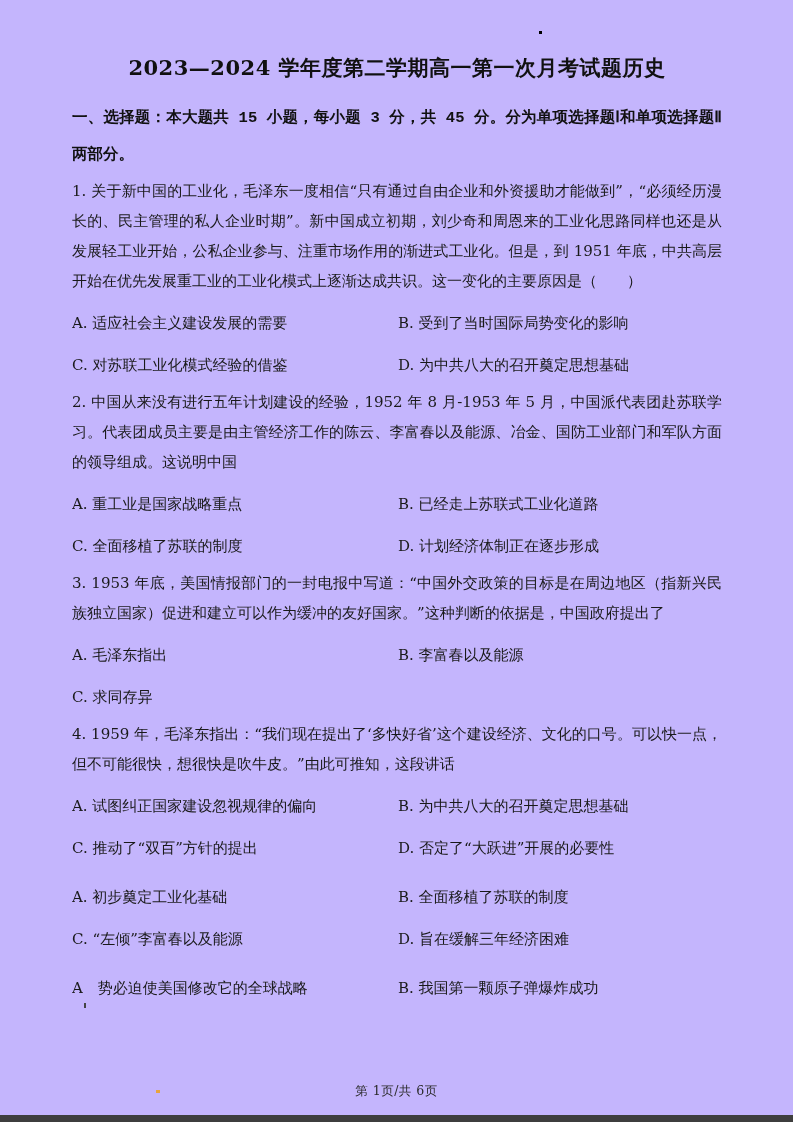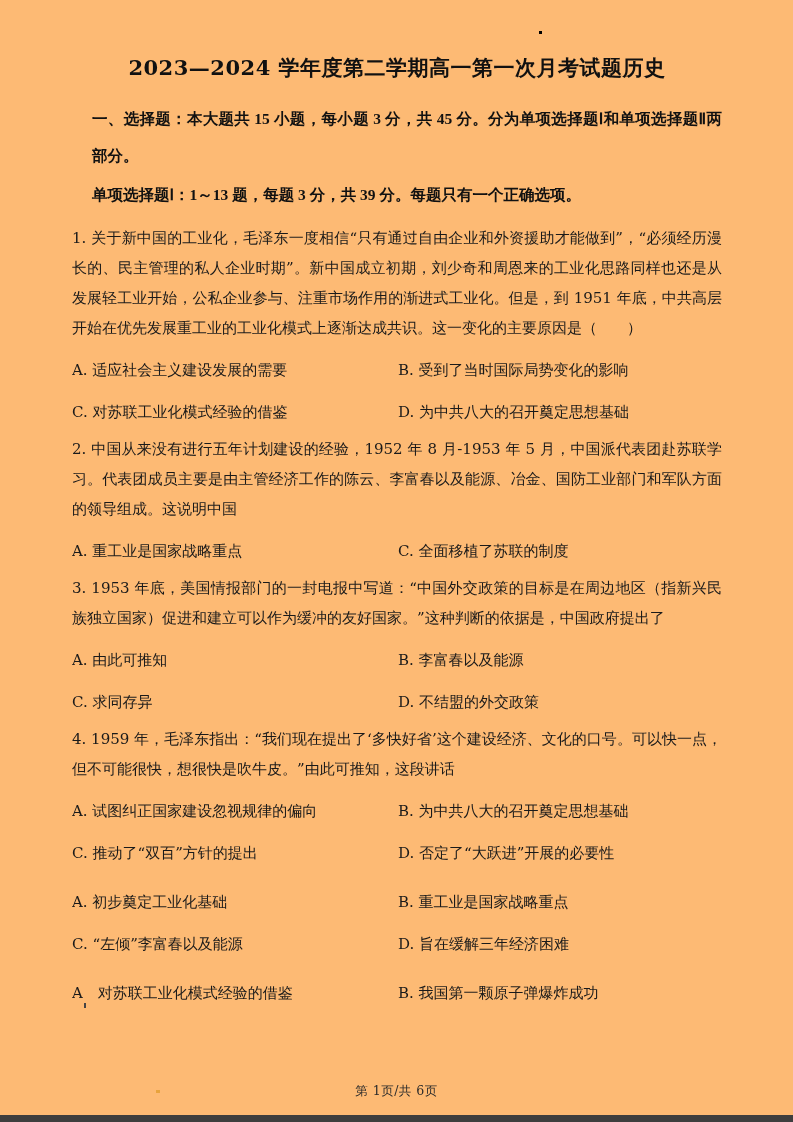--- a/index.html
+++ b/index.html
@@ -4,21 +4,21 @@
 <style>
   * { margin: 0; padding: 0; box-sizing: border-box; }
   html, body { background: #888; }
   body { font-family: "DejaVu Serif", "Liberation Serif", serif; }
 
   .page {
     position: relative;
     width: 793px;
     height: 1122px;
     margin: 0 auto;
-    background: #fdba74;
+    background: #c4b5fd;
     color: #1a1a1a;
     overflow: hidden;
   }
 
   .content {
     position: absolute;
     left: 72px;
     top: 50px;
     width: 650px;
   }
@@ -28,27 +28,26 @@
     font-size: 21px;
     font-weight: bold;
     text-align: center;
     line-height: 36px;
     letter-spacing: 0.5px;
     margin-bottom: 14px;
     color: #111;
   }
 
   .instr {
-    font-family: Liberation Serif, serif;
+    font-family: Liberation Mono, monospace;
     font-size: 15.5px;
     font-weight: bold;
     line-height: 37px;
     text-align: justify;
     color: #111;
-    margin-left: 20px;
   }
   .instr.section { margin-bottom: 2px; }
   .instr.part { margin-bottom: 10px; }
 
   .question { margin-bottom: 7px; }
 
   .stem {
     font-size: 15px;
     line-height: 30px;
     text-align: justify;
@@ -94,72 +93,72 @@
 
 <div class="page">
 
   <div class="artifact dot-top"></div>
 
   <div class="content">
 
     <h1 class="title">2023—2024 学年度第二学期高一第一次月考试题历史</h1>
 
     <p class="instr section">一、选择题：本大题共 15 小题，每小题 3 分，共 45 分。分为单项选择题Ⅰ和单项选择题Ⅱ两部分。</p>
-    <p class="instr part">单项选择题Ⅰ：1～13 题，每题 3 分，共 39 分。每题只有一个正确选项。</p>
 
     <div class="question">
       <p class="stem">1. 关于新中国的工业化，毛泽东一度相信“只有通过自由企业和外资援助才能做到”，“必须经历漫长的、民主管理的私人企业时期”。新中国成立初期，刘少奇和周恩来的工业化思路同样也还是从发展轻工业开始，公私企业参与、注重市场作用的渐进式工业化。但是，到 1951 年底，中共高层开始在优先发展重工业的工业化模式上逐渐达成共识。这一变化的主要原因是（　　）</p>
       <div class="options">
         <span class="opt">A. 适应社会主义建设发展的需要</span>
         <span class="opt">B. 受到了当时国际局势变化的影响</span>
         <span class="opt">C. 对苏联工业化模式经验的借鉴</span>
         <span class="opt">D. 为中共八大的召开奠定思想基础</span>
       </div>
     </div>
 
     <div class="question">
       <p class="stem">2. 中国从来没有进行五年计划建设的经验，1952 年 8 月-1953 年 5 月，中国派代表团赴苏联学习。代表团成员主要是由主管经济工作的陈云、李富春以及能源、冶金、国防工业部门和军队方面的领导组成。这说明中国</p>
       <div class="options">
         <span class="opt">A. 重工业是国家战略重点</span>
+        <span class="opt">B. 已经走上苏联式工业化道路</span>
         <span class="opt">C. 全面移植了苏联的制度</span>
+        <span class="opt">D. 计划经济体制正在逐步形成</span>
       </div>
     </div>
 
     <div class="question">
       <p class="stem">3. 1953 年底，美国情报部门的一封电报中写道：“中国外交政策的目标是在周边地区（指新兴民族独立国家）促进和建立可以作为缓冲的友好国家。”这种判断的依据是，中国政府提出了</p>
       <div class="options">
-        <span class="opt">A. 由此可推知</span>
+        <span class="opt">A. 毛泽东指出</span>
         <span class="opt">B. 李富春以及能源</span>
         <span class="opt">C. 求同存异</span>
-        <span class="opt">D. 不结盟的外交政策</span>
       </div>
     </div>
 
     <div class="question">
       <p class="stem">4. 1959 年，毛泽东指出：“我们现在提出了‘多快好省’这个建设经济、文化的口号。可以快一点，但不可能很快，想很快是吹牛皮。”由此可推知，这段讲话</p>
       <div class="options">
         <span class="opt">A. 试图纠正国家建设忽视规律的偏向</span>
         <span class="opt">B. 为中共八大的召开奠定思想基础</span>
         <span class="opt">C. 推动了“双百”方针的提出</span>
         <span class="opt">D. 否定了“大跃进”开展的必要性</span>
       </div>
     </div>
 
     <div class="question">
       <div class="options">
         <span class="opt">A. 初步奠定工业化基础</span>
-        <span class="opt">B. 重工业是国家战略重点</span>
+        <span class="opt">B. 全面移植了苏联的制度</span>
         <span class="opt">C. “左倾”李富春以及能源</span>
         <span class="opt">D. 旨在缓解三年经济困难</span>
       </div>
     </div>
 
     <div class="question">
       <div class="options">
-        <span class="opt">A　对苏联工业化模式经验的借鉴</span>
+        <span class="opt">A　势必迫使美国修改它的全球战略</span>
         <span class="opt">B. 我国第一颗原子弹爆炸成功</span>
       </div>
     </div>
 
   </div>
 
   <div class="artifact tick-a"></div>
   <div class="artifact dot-orange"></div>
 
   <div class="footer">第 1页/共 6页</div>

